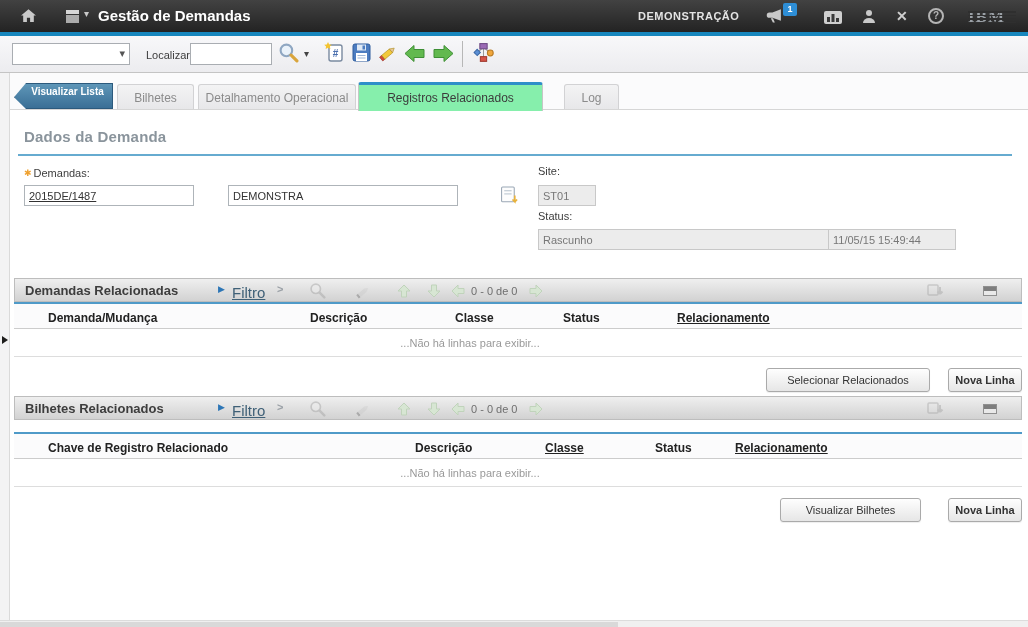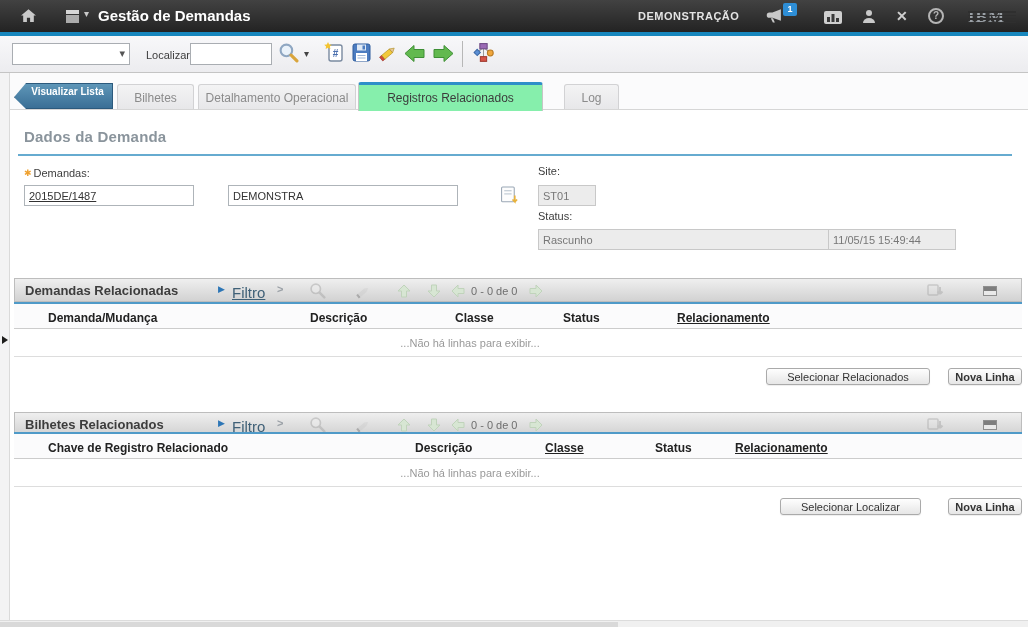--- a/index.html
+++ b/index.html
@@ -81,21 +81,21 @@
   .min-box { position:absolute; left:968px; top:7px; width:14px; height:10px;
     border:1px solid #8f8f8f; background:linear-gradient(#7e7e7e 0 4px, #e9e9e9 4px); cursor:pointer; }
 
   
   .thead { position:absolute; left:14px; width:1008px; height:27px; background:#fbfbfc;
     border-top:2px solid #4f9ac8; border-bottom:1px solid #cccccc; }
   .th { position:absolute; top:7px; font-size:12px; font-weight:bold; color:#222; }
   .th.sort { text-decoration:underline; cursor:pointer; }
   .emptyrow { position:absolute; left:14px; width:1008px; height:28px; border-bottom:1px solid #dddddd;
     color:#999; font-size:11px; display:flex; align-items:center; justify-content:center; padding-right:96px; }
-  .btn { position:absolute; height:17px; border:1px solid #aaaaaa; border-radius:3px;
+  .btn { position:absolute; height:24px; border:1px solid #aaaaaa; border-radius:3px;
     background:linear-gradient(#fefefe,#e6e6e6); font-size:11px; color:#333;
     display:flex; align-items:center; justify-content:center; cursor:pointer;
     box-shadow:0 1px 1px rgba(0,0,0,.07); }
   .btn.bold { font-weight:bold; }
 
   
   .hscroll { position:absolute; left:0; bottom:0; width:1028px; height:7px; background:#f0f0f0; border-top:1px solid #dcdcdc; }
   .hthumb { position:absolute; left:0; top:1px; width:618px; height:6px; background:#d9d9d9; }
 </style>
 </head>
@@ -298,21 +298,21 @@
     <span class="th" style="left:34px;">Demanda/Mudança</span>
     <span class="th" style="left:296px;">Descrição</span>
     <span class="th" style="left:441px;">Classe</span>
     <span class="th" style="left:549px;">Status</span>
     <span class="th sort" style="left:663px;">Relacionamento</span>
   </div>
   <div class="emptyrow" style="top:329px;">...Não há linhas para exibir...</div>
   <div class="btn" style="left:766px;top:368px;width:164px;">Selecionar Relacionados</div>
   <div class="btn bold" style="left:948px;top:368px;width:74px;">Nova Linha</div>
 
-  <div class="bar" style="top:412px;">
+  <div class="bar" style="top:396px;">
     <span class="bar-title">Bilhetes Relacionados</span>
     <span class="filter-tri">▶</span>
     <span class="filtro-link">Filtro</span>
     <span class="chev">&gt;</span>
     <span class="abs dis" style="left:294px;top:3px;">
       <svg width="17" height="17" viewBox="0 0 20 20">
           <circle cx="8" cy="8" r="5.5" fill="#f0f0f0" stroke="#9a9a9a" stroke-width="2"></circle>
           <line x1="12.5" y1="12.5" x2="18" y2="18" stroke="#9a9a9a" stroke-width="3" stroke-linecap="round"></line>
         </svg>
     </span>
@@ -356,20 +356,20 @@
   </div>
 
   <div class="thead" style="top:432px;">
     <span class="th" style="left:34px;">Chave de Registro Relacionado</span>
     <span class="th" style="left:401px;">Descrição</span>
     <span class="th sort" style="left:531px;">Classe</span>
     <span class="th" style="left:641px;">Status</span>
     <span class="th sort" style="left:721px;">Relacionamento</span>
   </div>
   <div class="emptyrow" style="top:459px;">...Não há linhas para exibir...</div>
-  <div class="btn" style="left:780px;top:498px;width:141px;">Selecionar Localizar</div>
+  <div class="btn" style="left:780px;top:498px;width:141px;">Visualizar Bilhetes</div>
   <div class="btn bold" style="left:948px;top:498px;width:74px;">Nova Linha</div>
 
   <div class="hscroll">
     <div class="hthumb"></div>
   </div>
 
 </div>
 
 </body></html>

